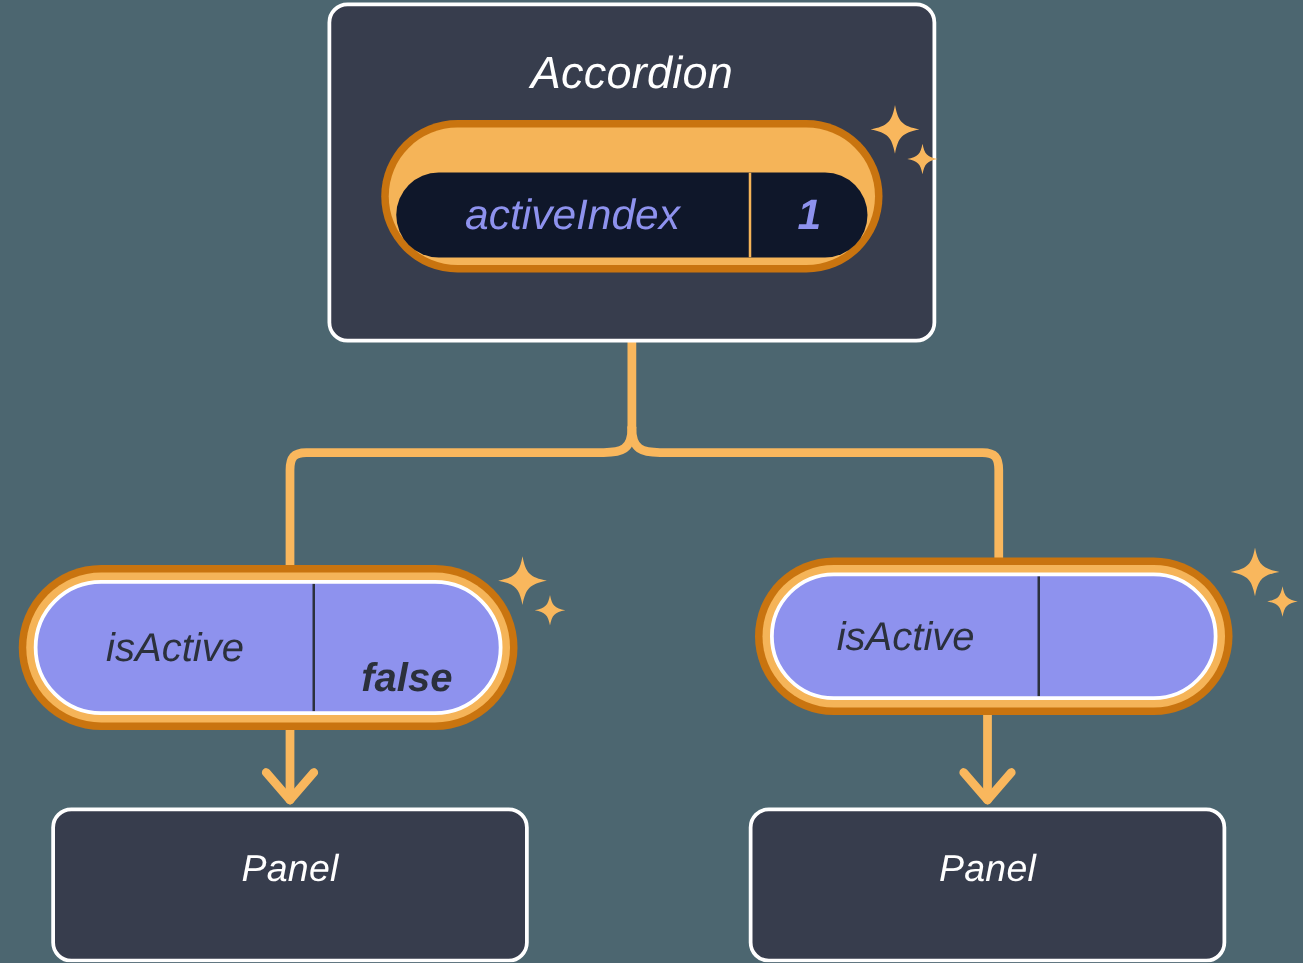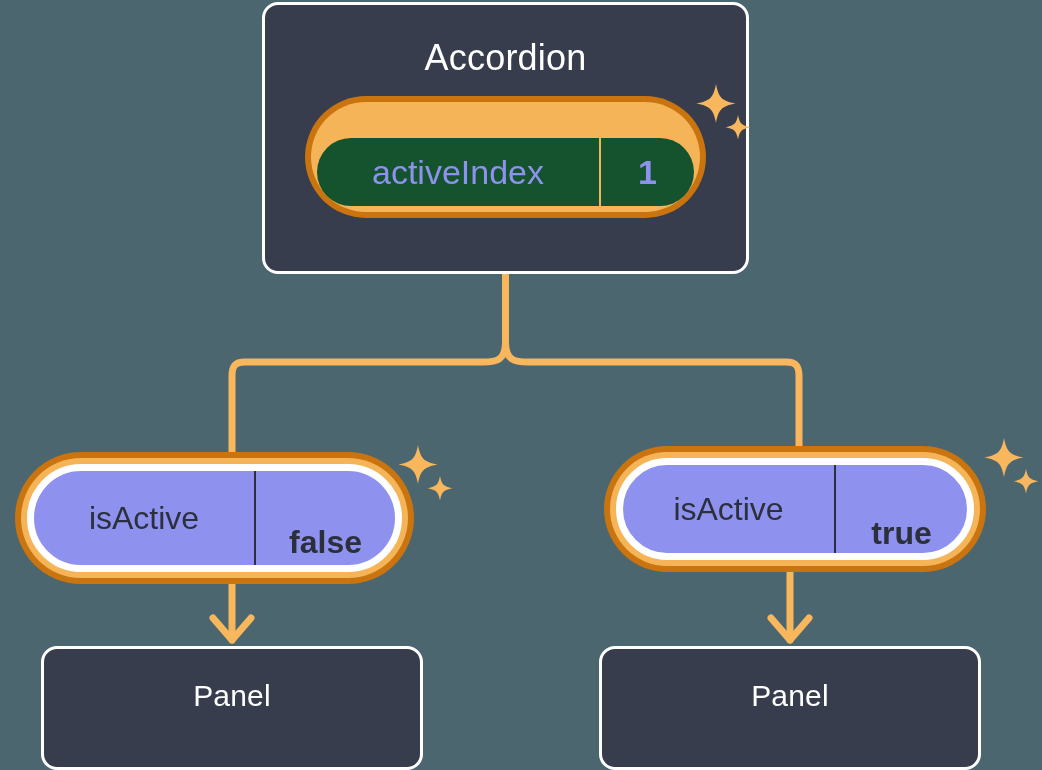--- a/index.html
+++ b/index.html
@@ -9,20 +9,21 @@
   }
   body {
     font-family: "Liberation Sans", sans-serif;
   }
   #stage {
     position: relative;
     width: 1042px;
     height: 770px;
     background: #4c6670;
     overflow: hidden;
+    font-style: italic;
   }
   
   #wires {
     position: absolute;
     left: 0; top: 0;
     width: 1042px;
     height: 770px;
     pointer-events: none;
   }
 
@@ -99,37 +100,37 @@
   }
   .pill-val { font-weight: bold; }
 
   
   #pill-active-index {
     left: 305px;
     top: 96px;
     width: 401px;
     height: 122px;
   }
-  #pill-active-index .pill-body { background: #14532d; margin-top: 30px; }
+  #pill-active-index .pill-body { background: #0f172a; margin-top: 30px; }
   #pill-active-index .pill-key {
     width: 284px;
     color: #8e92ee;
     font-size: 34px;
     border-right: 2px solid #f5b458;
   }
   #pill-active-index .pill-val {
     flex: 1;
     color: #8e92ee;
     font-size: 34px;
   }
 
   
   .pill-bool .pill-body {
     background: #8e92ee;
-    border: 7px solid #ffffff;
+    border: 3px solid #ffffff;
   }
   .pill-bool .pill-key {
     color: #2b303c;
     font-size: 32px;
     border-right: 2px solid #2b303c;
   }
   .pill-bool .pill-val {
     flex: 1;
     color: #2b303c;
     font-size: 32px;
@@ -218,21 +219,20 @@
 
   <svg class="sparkle-group" id="sparkle-false-pill" width="70" height="70" viewBox="0 0 70 70">
     <path fill="#f9b75d" d="M26 2 C28.5 15.5 32 19 45.5 21.5 C32 24 28.5 27.5 26 41 C23.5 27.5 20 24 6.5 21.5 C20 19 23.5 15.5 26 2 Z"></path>
     <path fill="#f9b75d" d="M48 33 C49.6 41.4 51.8 43.6 60.2 45.2 C51.8 46.8 49.6 49 48 57.4 C46.4 49 44.2 46.8 35.8 45.2 C44.2 43.6 46.4 41.4 48 33 Z"></path>
   </svg>
 
   <div id="pill-is-active-true" class="pill pill-bool">
     <div class="pill-inner">
       <div class="pill-body">
         <div class="pill-key">isActive</div>
-        <div class="pill-val">true</div>
       </div>
     </div>
   </div>
 
   <svg class="sparkle-group" id="sparkle-true-pill" width="70" height="70" viewBox="0 0 70 70">
     <path fill="#f9b75d" d="M26 2 C28.5 15.5 32 19 45.5 21.5 C32 24 28.5 27.5 26 41 C23.5 27.5 20 24 6.5 21.5 C20 19 23.5 15.5 26 2 Z"></path>
     <path fill="#f9b75d" d="M48 33 C49.6 41.4 51.8 43.6 60.2 45.2 C51.8 46.8 49.6 49 48 57.4 C46.4 49 44.2 46.8 35.8 45.2 C44.2 43.6 46.4 41.4 48 33 Z"></path>
   </svg>
 
   <div id="panel-left" class="comp-card panel-card">

